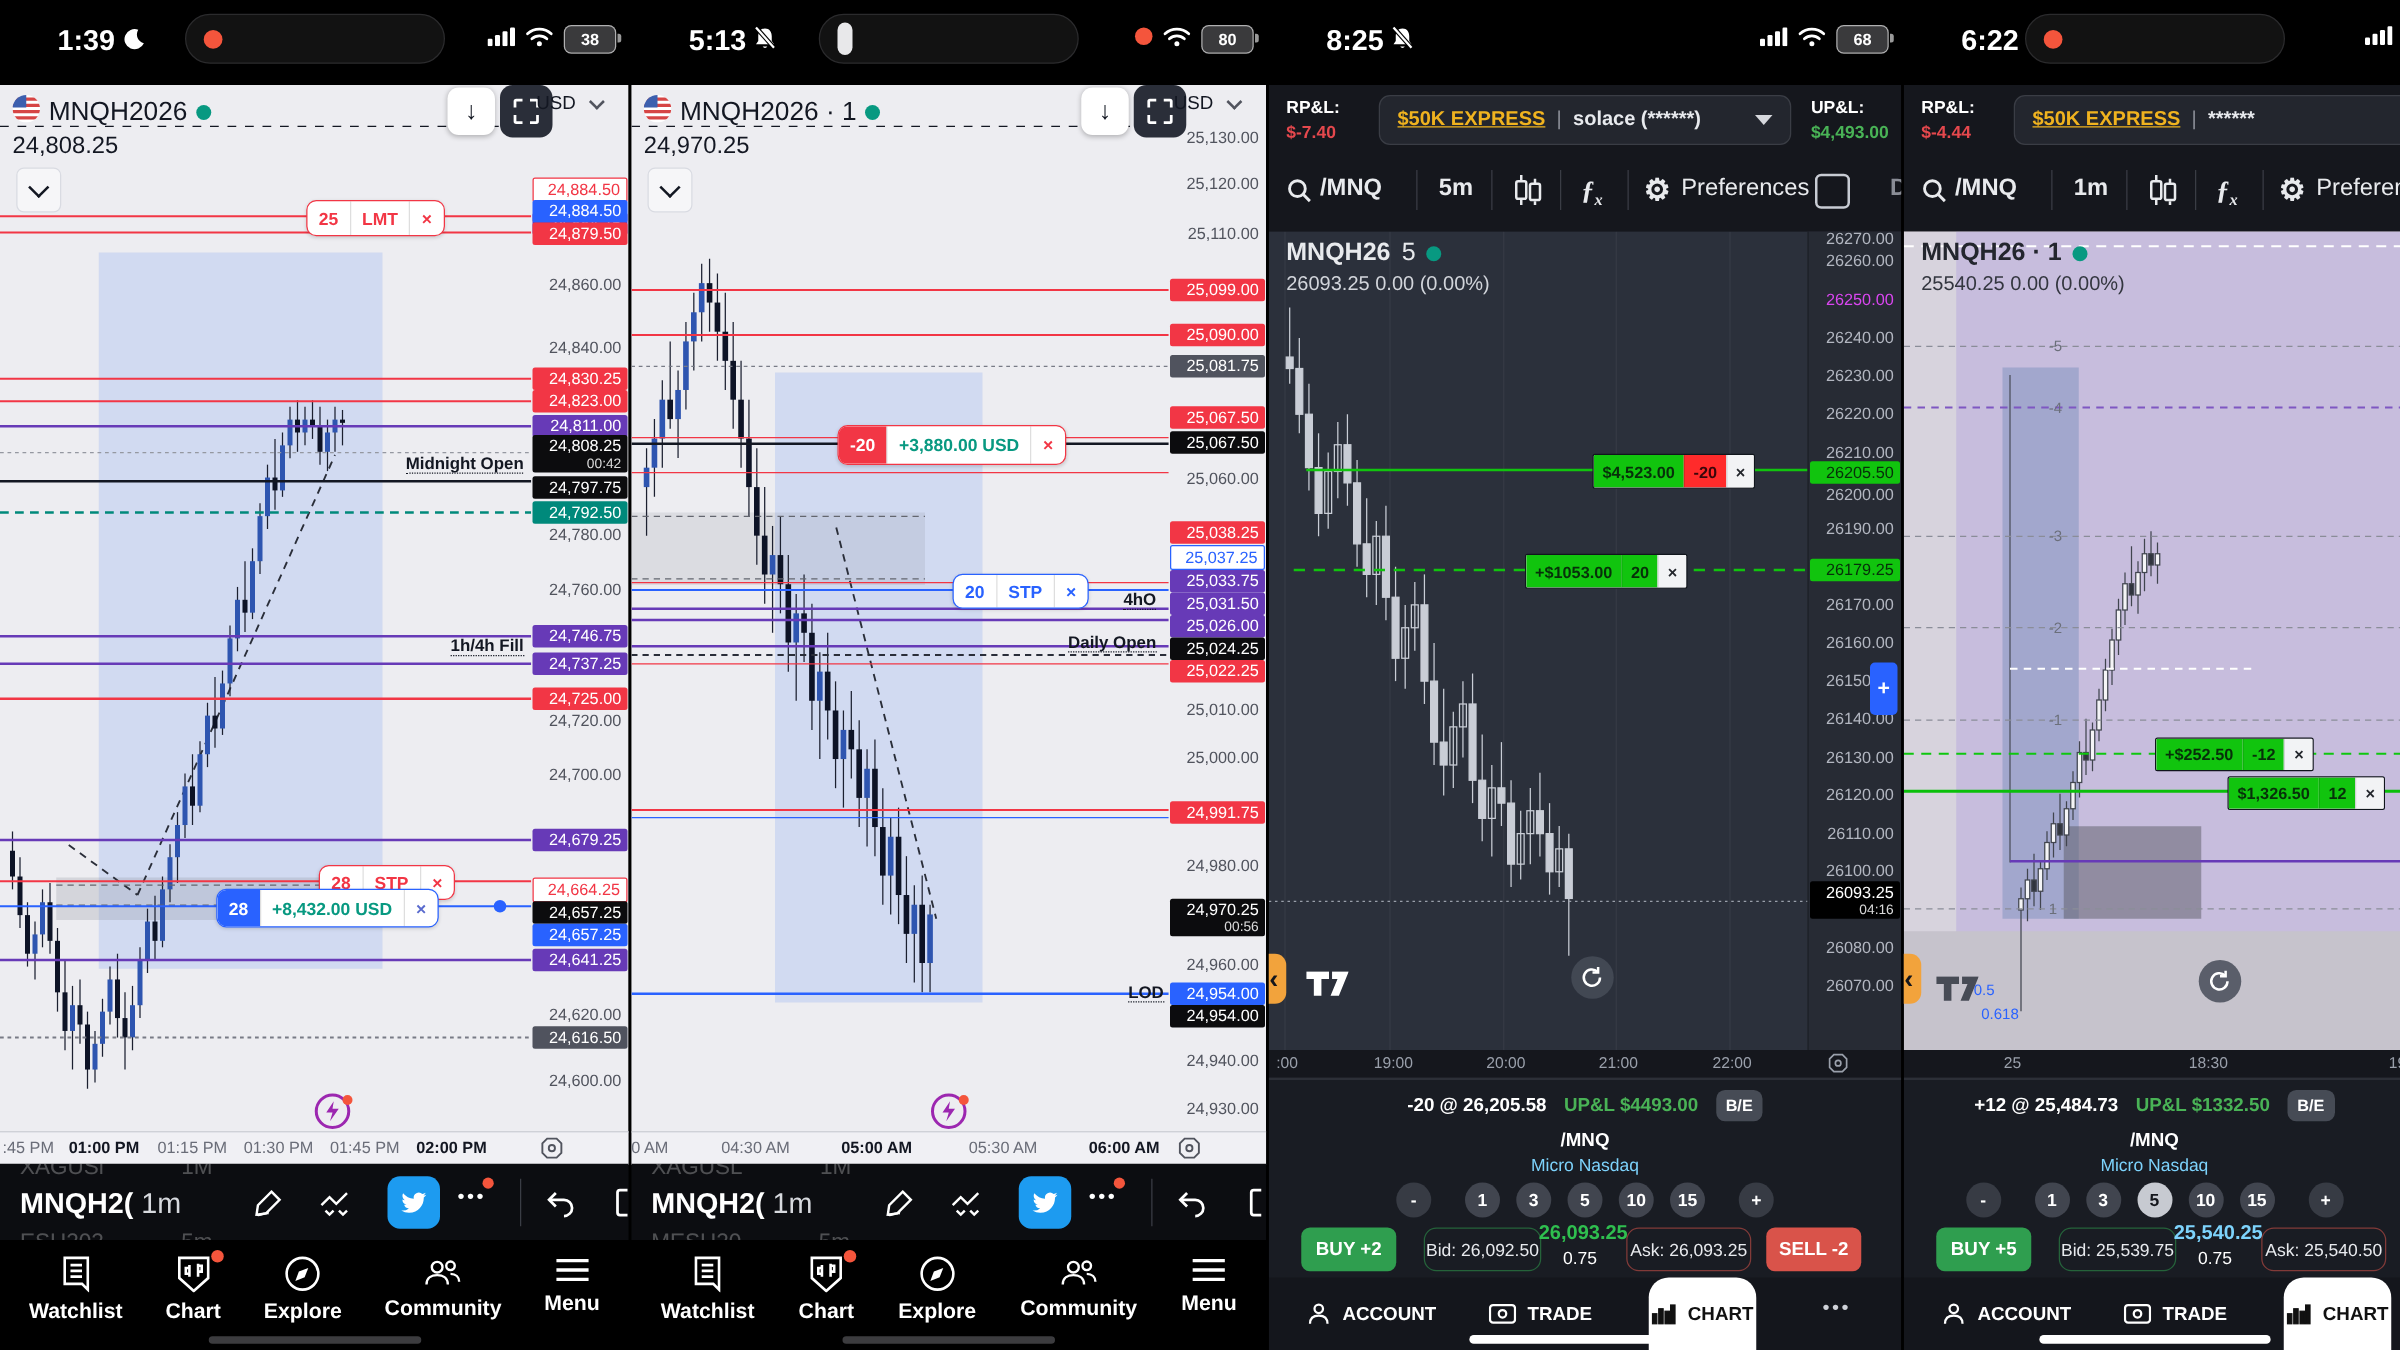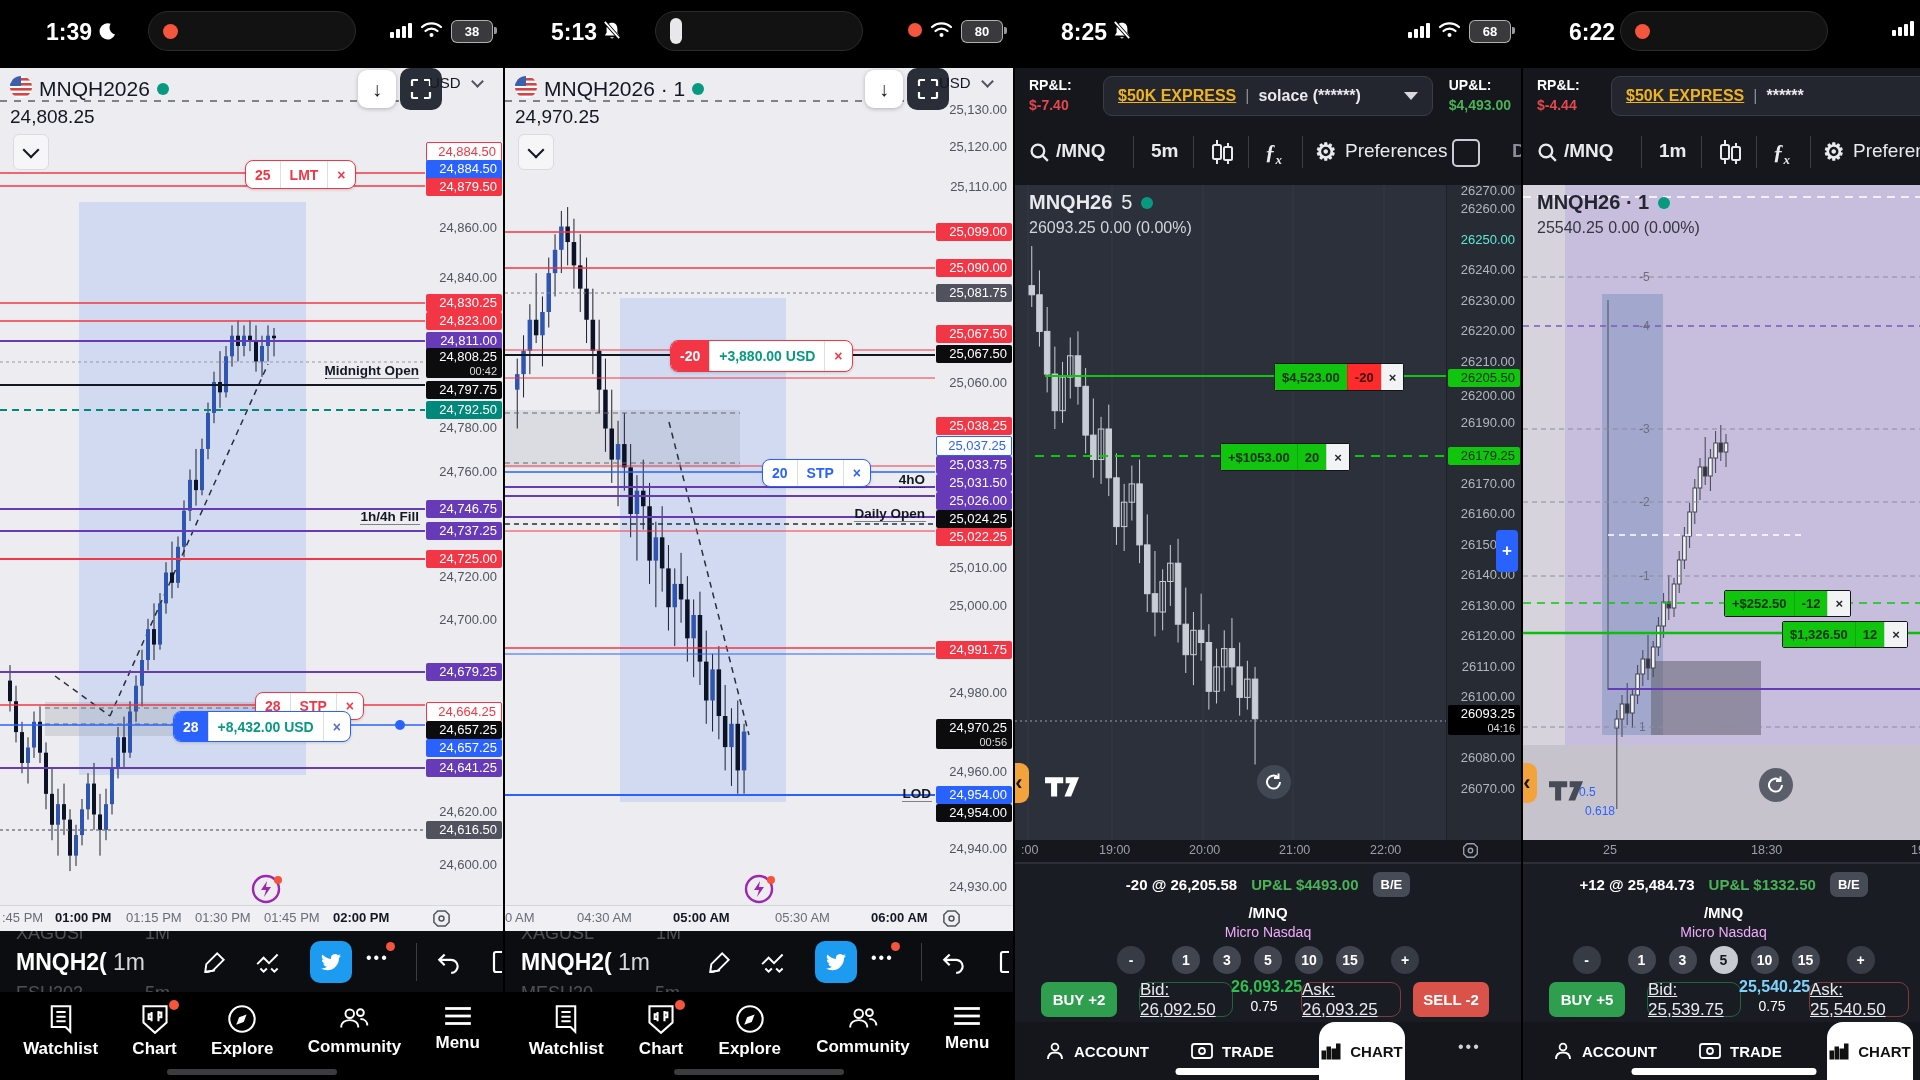--- a/index.html
+++ b/index.html
@@ -90,30 +90,30 @@
   .plus-btn{position:absolute;left:481px;top:345px;width:22px;height:42px;background:#2962ff;color:#fff;border-radius:4px;display:flex;align-items:center;justify-content:center;font-size:17px;font-weight:700;z-index:9;}
   .orange-tab{position:absolute;left:-6px;top:578px;width:20px;height:40px;background:#f2a33c;border-radius:0 9px 9px 0;color:#14161c;display:flex;align-items:center;justify-content:center;font-size:22px;font-weight:700;z-index:9;}
   .refresh-btn{position:absolute;width:34px;height:34px;border-radius:50%;background:rgba(70,76,88,.85);display:flex;align-items:center;justify-content:center;z-index:9;}
   .tr-time{position:absolute;top:840px;height:22px;left:0;right:0;background:#15171d;z-index:12;}
   .tr-time .ta-it{color:#9aa0ab;font-size:12.5px;top:3px;}
   .tr-trade{position:absolute;top:862px;height:160px;left:0;right:0;background:#191c23;border-top:2px solid #2c2f37;z-index:12;color:#fff;}
   .pos-row{position:absolute;top:8px;left:0;right:0;display:flex;justify-content:center;align-items:center;gap:14px;font-size:15px;font-weight:700;}
   .pos-row .pupl{color:#49b356;}
   .be-chip{background:#464b55;border-radius:7px;padding:5px 8px;font-size:13px;}
   .tsym{position:absolute;top:40px;left:0;right:0;text-align:center;font-size:15px;font-weight:700;}
-  .tname{position:absolute;top:60px;left:0;right:0;text-align:center;font-size:14px;color:#f0abfc;}
+  .tname{position:absolute;top:60px;left:0;right:0;text-align:center;font-size:14px;color:#7dd3fc;}
   .qty-row{position:absolute;top:82px;left:0;right:0;display:flex;justify-content:center;align-items:center;gap:13px;}
   .qty{width:28px;height:28px;border-radius:50%;background:#41454f;color:#fff;border:none;font-size:14px;font-weight:700;display:flex;align-items:center;justify-content:center;}
   .qty.pm{background:#373b44;margin:0 14px;}
   .qty.act{background:#c7cad1;color:#15171d;}
   .exec-row{position:absolute;top:118px;left:0;right:0;height:36px;}
   .buy-btn,.sell-btn{position:absolute;top:0;height:35px;border:none;border-radius:7px;color:#fff;font-size:15px;font-weight:700;}
   .buy-btn{left:26px;width:76px;background:#2f9e4f;}
   .sell-btn{left:398px;width:76px;background:#d9534a;}
-  .bid-box,.ask-box{position:absolute;top:0;height:33px;border-radius:10px;display:flex;align-items:center;justify-content:center;font-size:17px;color:#e8eaee;text-decoration:underline;}
+  .bid-box,.ask-box{position:absolute;top:0;height:33px;border-radius:10px;display:flex;align-items:center;justify-content:center;font-size:14px;color:#e8eaee;}
   .bid-box{left:124px;width:92px;border:1px solid rgba(47,158,79,.55);}
   .ask-box{left:286px;width:98px;border:1px solid rgba(217,83,74,.55);}
   .mid-box{position:absolute;left:216px;width:66px;top:-4px;text-align:center;}
   .mid-box .last{font-size:16px;font-weight:700;}
   .mid-box .spr{font-size:14px;margin-top:2px;}
   .tr-tabs{position:absolute;top:1022px;height:58px;left:0;right:0;background:#14161c;z-index:12;}
   .tab-it{position:absolute;top:0;height:58px;display:flex;align-items:center;gap:9px;color:#fff;font-size:15px;font-weight:700;}
   .tab-it.active{background:#fff;color:#111;border-radius:16px 16px 0 0;justify-content:center;}
   .tab-more{position:absolute;left:443px;top:16px;color:#cfd2d8;font-size:16px;letter-spacing:2px;}
 </style>
@@ -830,21 +830,21 @@
     <div class="tr-chart chart-area" style="background:#2b303b;color:#e8eaed">
       <div class="trc-title">
           <span>MNQH26</span>
           <span style="font-weight:400">5</span>
           <span class="grn-dot"></span>
         </div>
       <div class="trc-quote" style="color:#d2d5db">26093.25 0.00 (0.00%)</div>
       <div class="scale-col" style="background: rgb(39, 43, 52); border-left: 1px solid rgb(29, 32, 39); width: 74px;">
           <div class="plab" style="top: -3px; color: rgb(178, 182, 192);">26270.00</div>
           <div class="plab" style="top: 15px; color: rgb(178, 182, 192);">26260.00</div>
-          <div class="plab" style="top: 46px; color: #5eead4;">26250.00</div>
+          <div class="plab" style="top: 46px; color: #d946ef;">26250.00</div>
           <div class="plab" style="top: 76px; color: rgb(178, 182, 192);">26240.00</div>
           <div class="plab" style="top: 107px; color: rgb(178, 182, 192);">26230.00</div>
           <div class="plab" style="top: 137px; color: rgb(178, 182, 192);">26220.00</div>
           <div class="plab" style="top: 168px; color: rgb(178, 182, 192);">26210.00</div>
           <div class="plab" style="top: 184px; background: rgb(17, 196, 14); color: rgb(7, 48, 10);">26205.50</div>
           <div class="plab" style="top: 202px; color: rgb(178, 182, 192);">26200.00</div>
           <div class="plab" style="top: 229px; color: rgb(178, 182, 192);">26190.00</div>
           <div class="plab" style="top: 262px; background: rgb(17, 196, 14); color: rgb(7, 48, 10);">26179.25</div>
           <div class="plab" style="top: 290px; color: rgb(178, 182, 192);">26170.00</div>
           <div class="plab" style="top: 320px; color: rgb(178, 182, 192);">26160.00</div>

